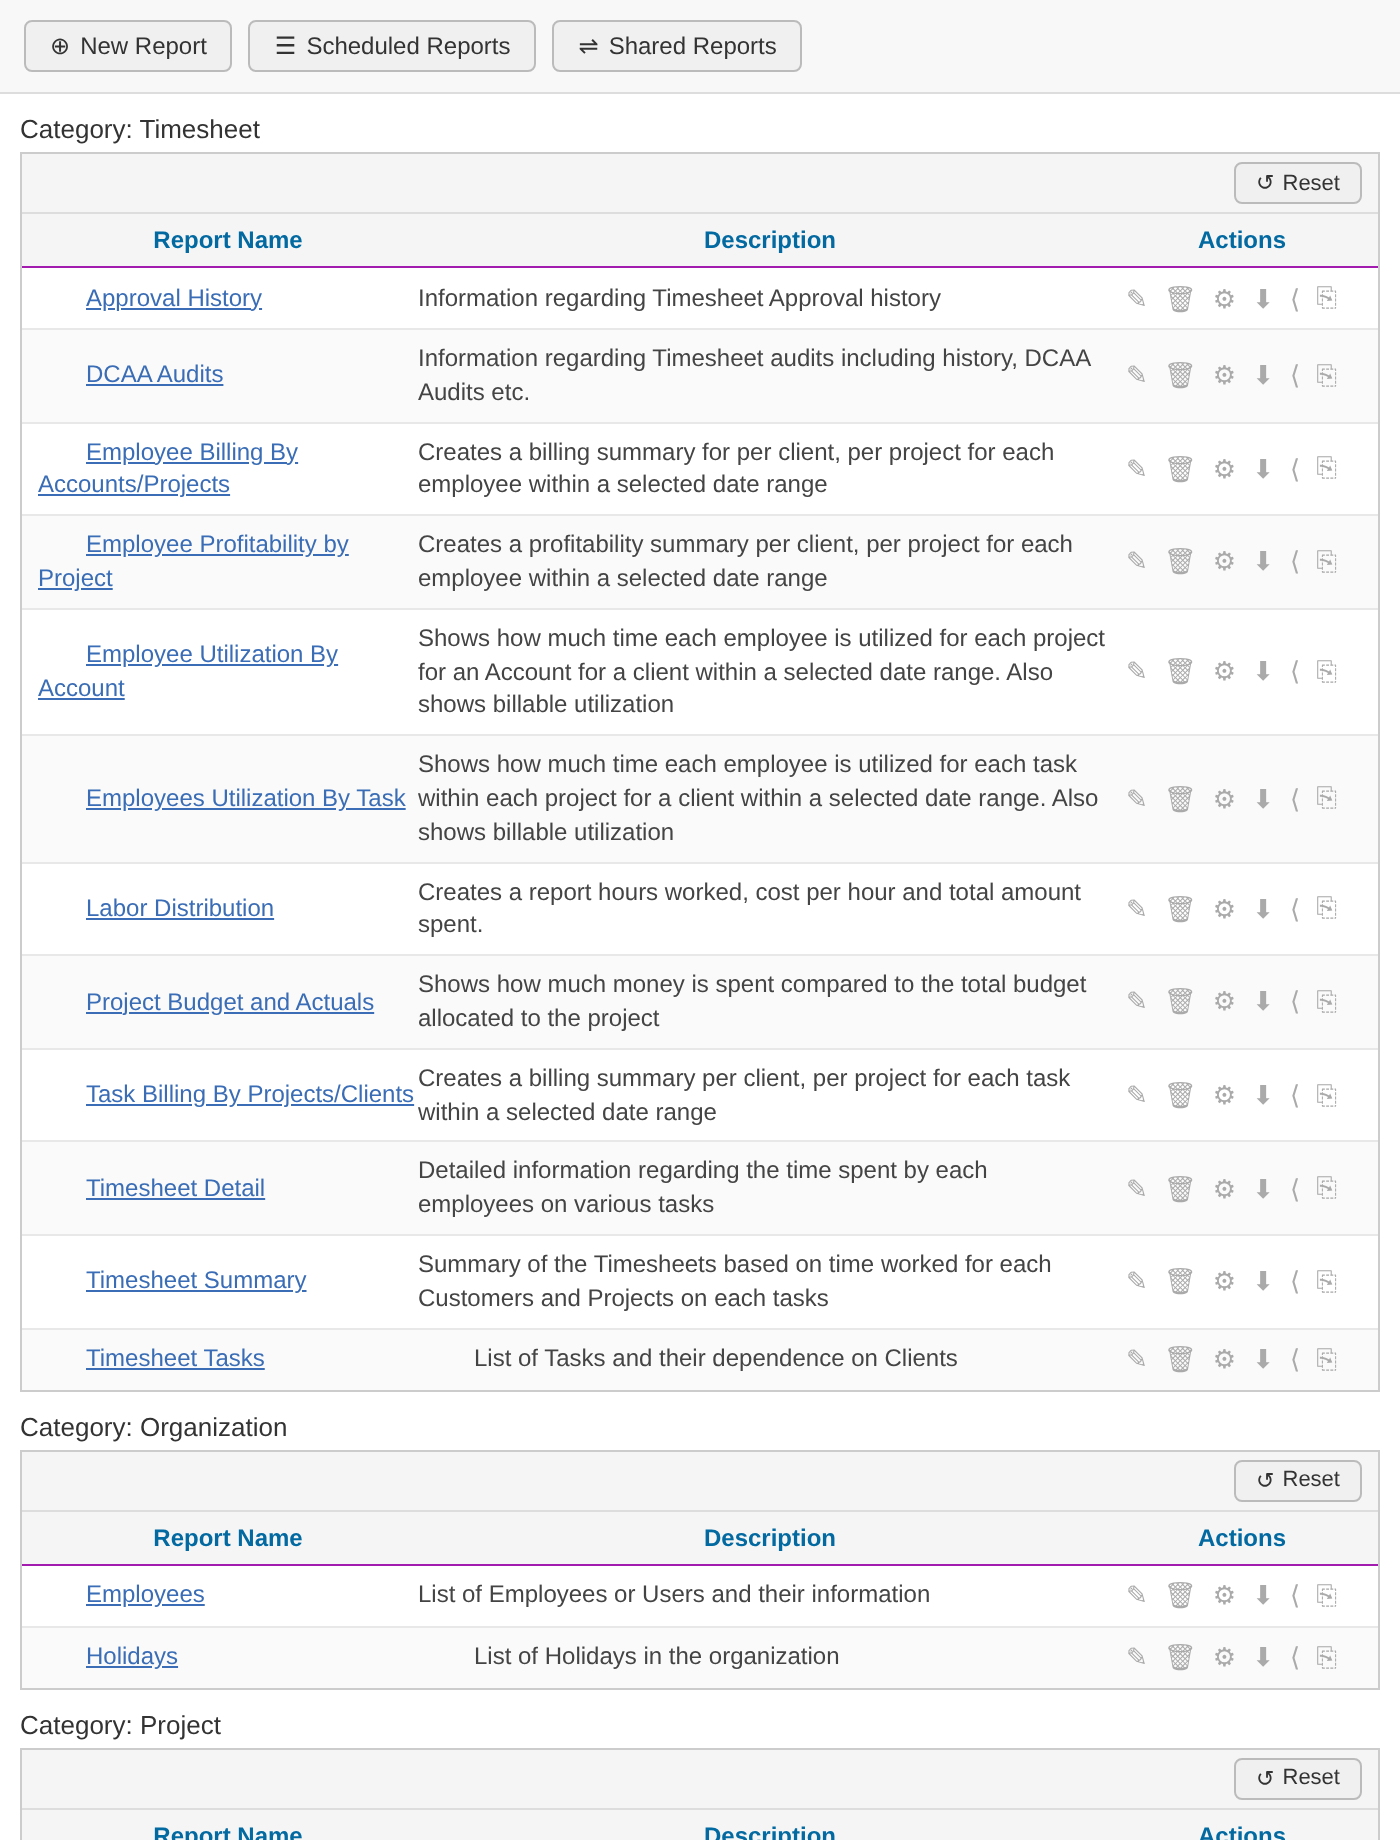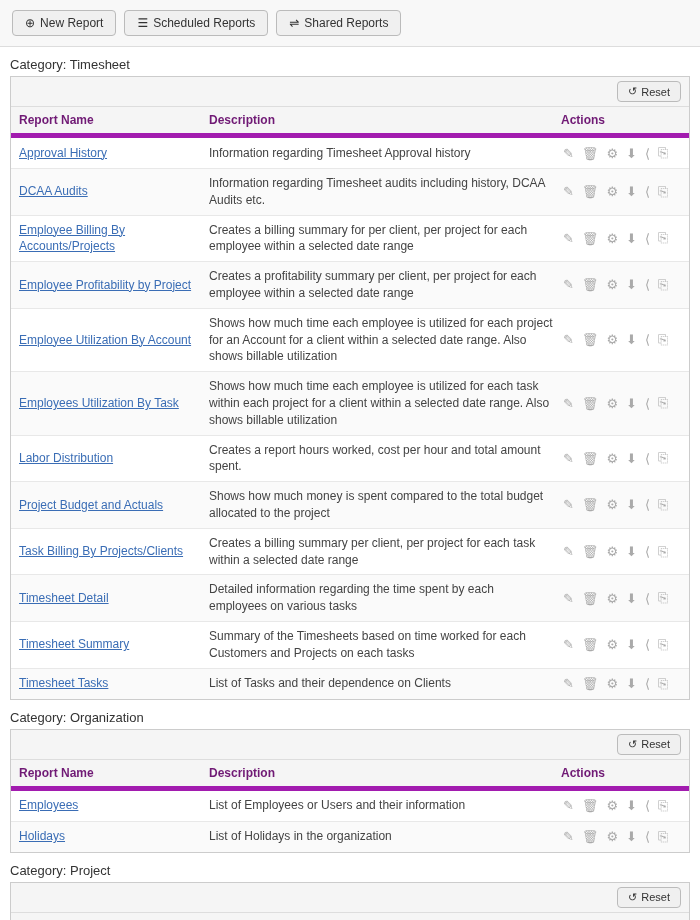--- a/index.html
+++ b/index.html
@@ -67,43 +67,45 @@
       background: #f0f0f0;
       cursor: pointer;
       font-size: 11px;
       color: #333;
     }
 
     .table-header {
       display: grid;
       grid-template-columns: 190px 1fr 120px;
       background: #f5f5f5;
-      border-bottom: 5px solid #a21caf;
+      border-bottom: 1px solid #a21caf;
       padding: 6px 8px;
       font-weight: bold;
       font-size: 12px;
-      color: #701a75;
+      color: #0369a1;
+      text-align: center;
     }
 
     .table-row {
       display: grid;
       grid-template-columns: 190px 1fr 120px;
       border-bottom: 1px solid #e8e8e8;
       padding: 6px 8px;
       align-items: center;
     }
-    .table-row:last-child { border-bottom: none; }
+    .table-row:last-child { border-bottom: none; gap: 28px; }
     .table-row:nth-child(even) { background: #fafafa; }
 
     .report-link {
       color: #3a6db5;
       text-decoration: underline;
       cursor: pointer;
       font-size: 12px;
       line-height: 1.4;
+      margin-left: 24px;
     }
 
     .description-text {
       font-size: 12px;
       color: #444;
       line-height: 1.4;
       padding-right: 8px;
     }
 
     .actions-cell {

